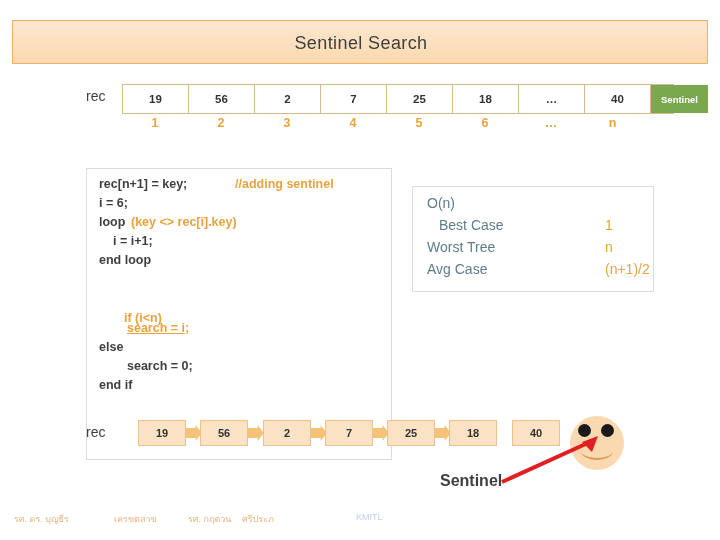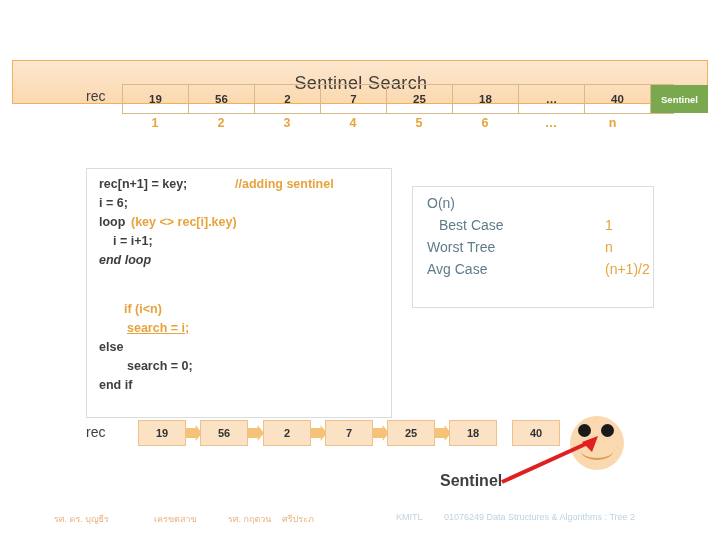--- a/index.html
+++ b/index.html
@@ -23,21 +23,20 @@
   
   .title-bar {
     position: absolute;
     left: 12px;
     top: 20px;
     width: 696px;
     height: 44px;
     background: linear-gradient(to bottom, #fde7ce 0%, #fbd9b0 100%);
     border: 1px solid #f0b060;
     box-sizing: border-box;
-    margin-top: 40px;
   }
   .title-text {
     position: absolute;
     left: 0;
     top: 0;
     width: 696px;
     height: 44px;
     line-height: 44px;
     text-align: center;
     font-size: 18px;
@@ -97,41 +96,41 @@
     font-weight: bold;
     color: #e8a33d;
   }
   .idx.last { flex: 0 0 57px; }
   
   .code-box {
     position: absolute;
     left: 86px;
     top: 168px;
     width: 306px;
-    height: 250px;
+    height: 292px;
     border: 1px solid #dcdcdc;
     box-sizing: border-box;
     background: #ffffff;
   }
   .code-line {
     position: absolute;
     font-size: 12.5px;
     font-weight: bold;
     color: #3f3f3f;
     white-space: pre;
   }
   .kw-orange { color: #e8a33d; }
   .cmt { color: #e8a33d; }
   
   .cx-box {
     position: absolute;
     left: 412px;
     top: 186px;
     width: 242px;
-    height: 122px;
+    height: 106px;
     border: 1px solid #dcdcdc;
     box-sizing: border-box;
     background: #ffffff;
   }
   .cx-label {
     position: absolute;
     left: 14px;
     font-size: 14px;
     color: #5f7c8a;
   }
@@ -231,21 +230,20 @@
   }
   
   .footer {
     position: absolute;
     left: 0;
     top: 512px;
     width: 597px;
     height: 20px;
     font-size: 9px;
     color: #e8b07a;
-    margin-left: 40px;
   }
   .f1 { position: absolute; left: 14px; top: 0; }
   .f2 { position: absolute; left: 114px; top: 0; }
   .f3 { position: absolute; left: 188px; top: 0; }
   .f4 { position: absolute; left: 242px; top: 0; text-align: right; }
   .f5 { position: absolute; left: 356px; top: 0; color: #bcd3e4; }
   .f6 { position: absolute; left: 404px; top: 0; color: #bcd3e4; }
 </style>
 </head>
 <body>
@@ -281,23 +279,23 @@
     <div class="idx last">n</div>
   </div>
 
   <div class="code-box">
     <div class="code-line" style="left:12px; top:8px;">rec[n+1] = key;</div>
     <div class="code-line cmt" style="left:148px; top:8px;">//adding sentinel</div>
     <div class="code-line" style="left:12px; top:27px;">i = 6;</div>
     <div class="code-line" style="left:12px; top:46px;">loop</div>
     <div class="code-line kw-orange" style="left:44px; top:46px;text-align:center;">(key &lt;&gt; rec[i].key)</div>
     <div class="code-line" style="left:26px; top:65px;">i = i+1;</div>
-    <div class="code-line" style="left:12px; top:84px;font-style:italic;">end loop</div>
-
-    <div class="code-line kw-orange" style="left:12px; top:133px;padding-left:25px;">if (i&lt;n)</div>
+    <div class="code-line" style="left:12px; top:84px;">end loop</div>
+
+    <div class="code-line kw-orange" style="left:12px; top:142px;padding-left:25px;">if (i&lt;n)</div>
     <div class="code-line kw-orange" style="left:40px; top:152px;text-decoration:underline;">search = i;</div>
     <div class="code-line" style="left:12px; top:171px;">else</div>
     <div class="code-line" style="left:40px; top:190px;">search = 0;</div>
     <div class="code-line" style="left:12px; top:209px;">end if</div>
   </div>
 
   <div class="cx-box">
     <div class="cx-label" style="top:8px;">O(n)</div>
     <div class="cx-label" style="top:30px;margin-left:12px;">Best Case</div>
     <div class="cx-val" style="top:30px;">1</div>
@@ -336,16 +334,15 @@
   </svg>
 
   <div class="sentinel-caption">Sentinel</div>
 
   <div class="footer">
     <div class="f1">รศ. ดร. บุญธีร</div>
     <div class="f2">เครขตสาข</div>
     <div class="f3">รศ. กฤตวน</div>
     <div class="f4">ศรีประภ</div>
     <div class="f5">KMITL</div>
-    <div class="f6">01076249 Data Structures &amp; Algorithms : Tree 2</div>
   </div>
 
 </div>
 
 </body></html>

